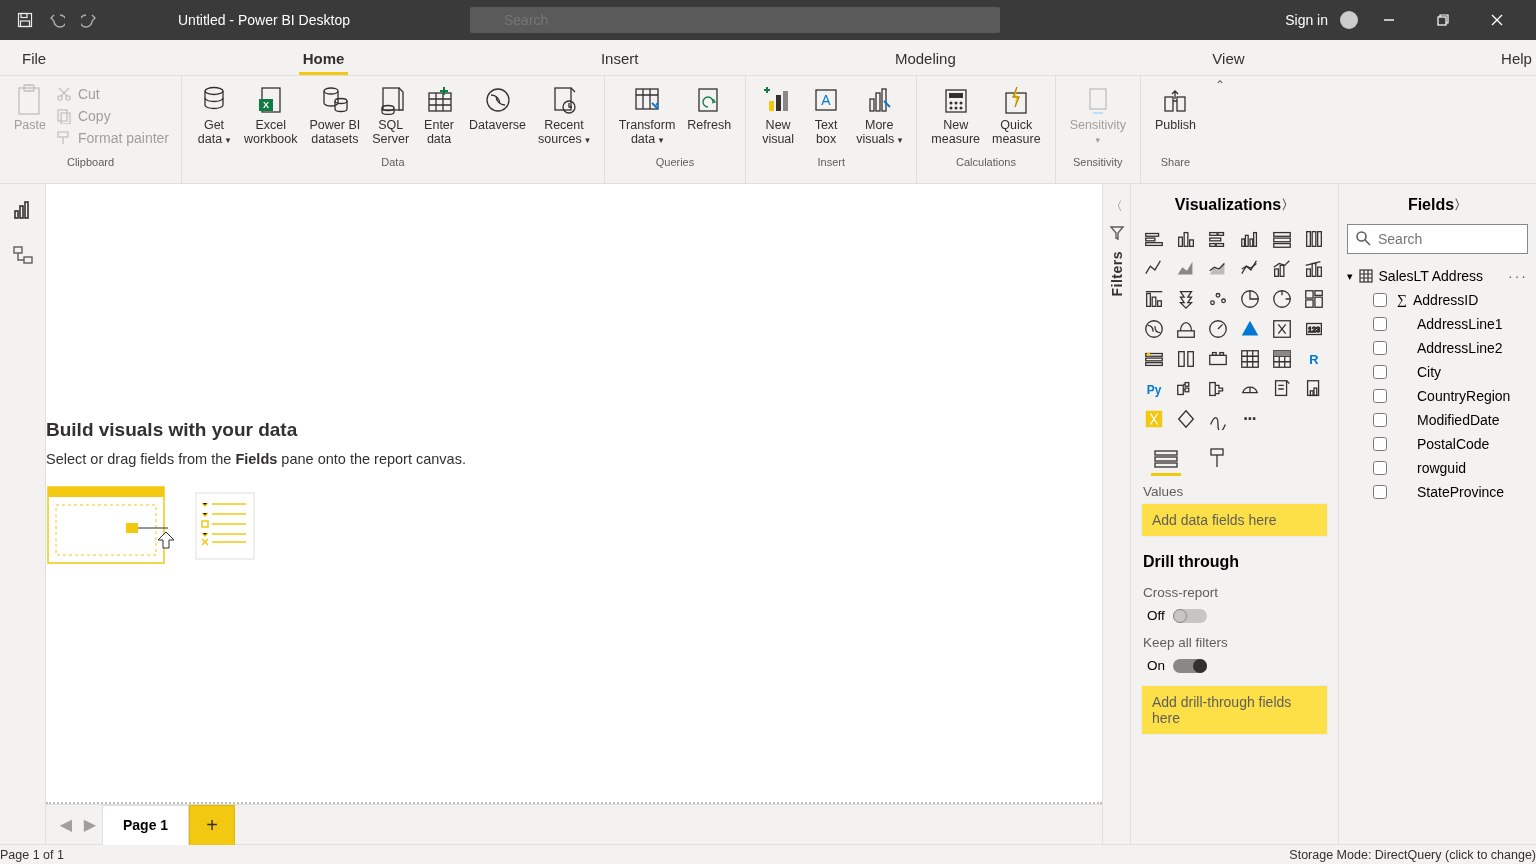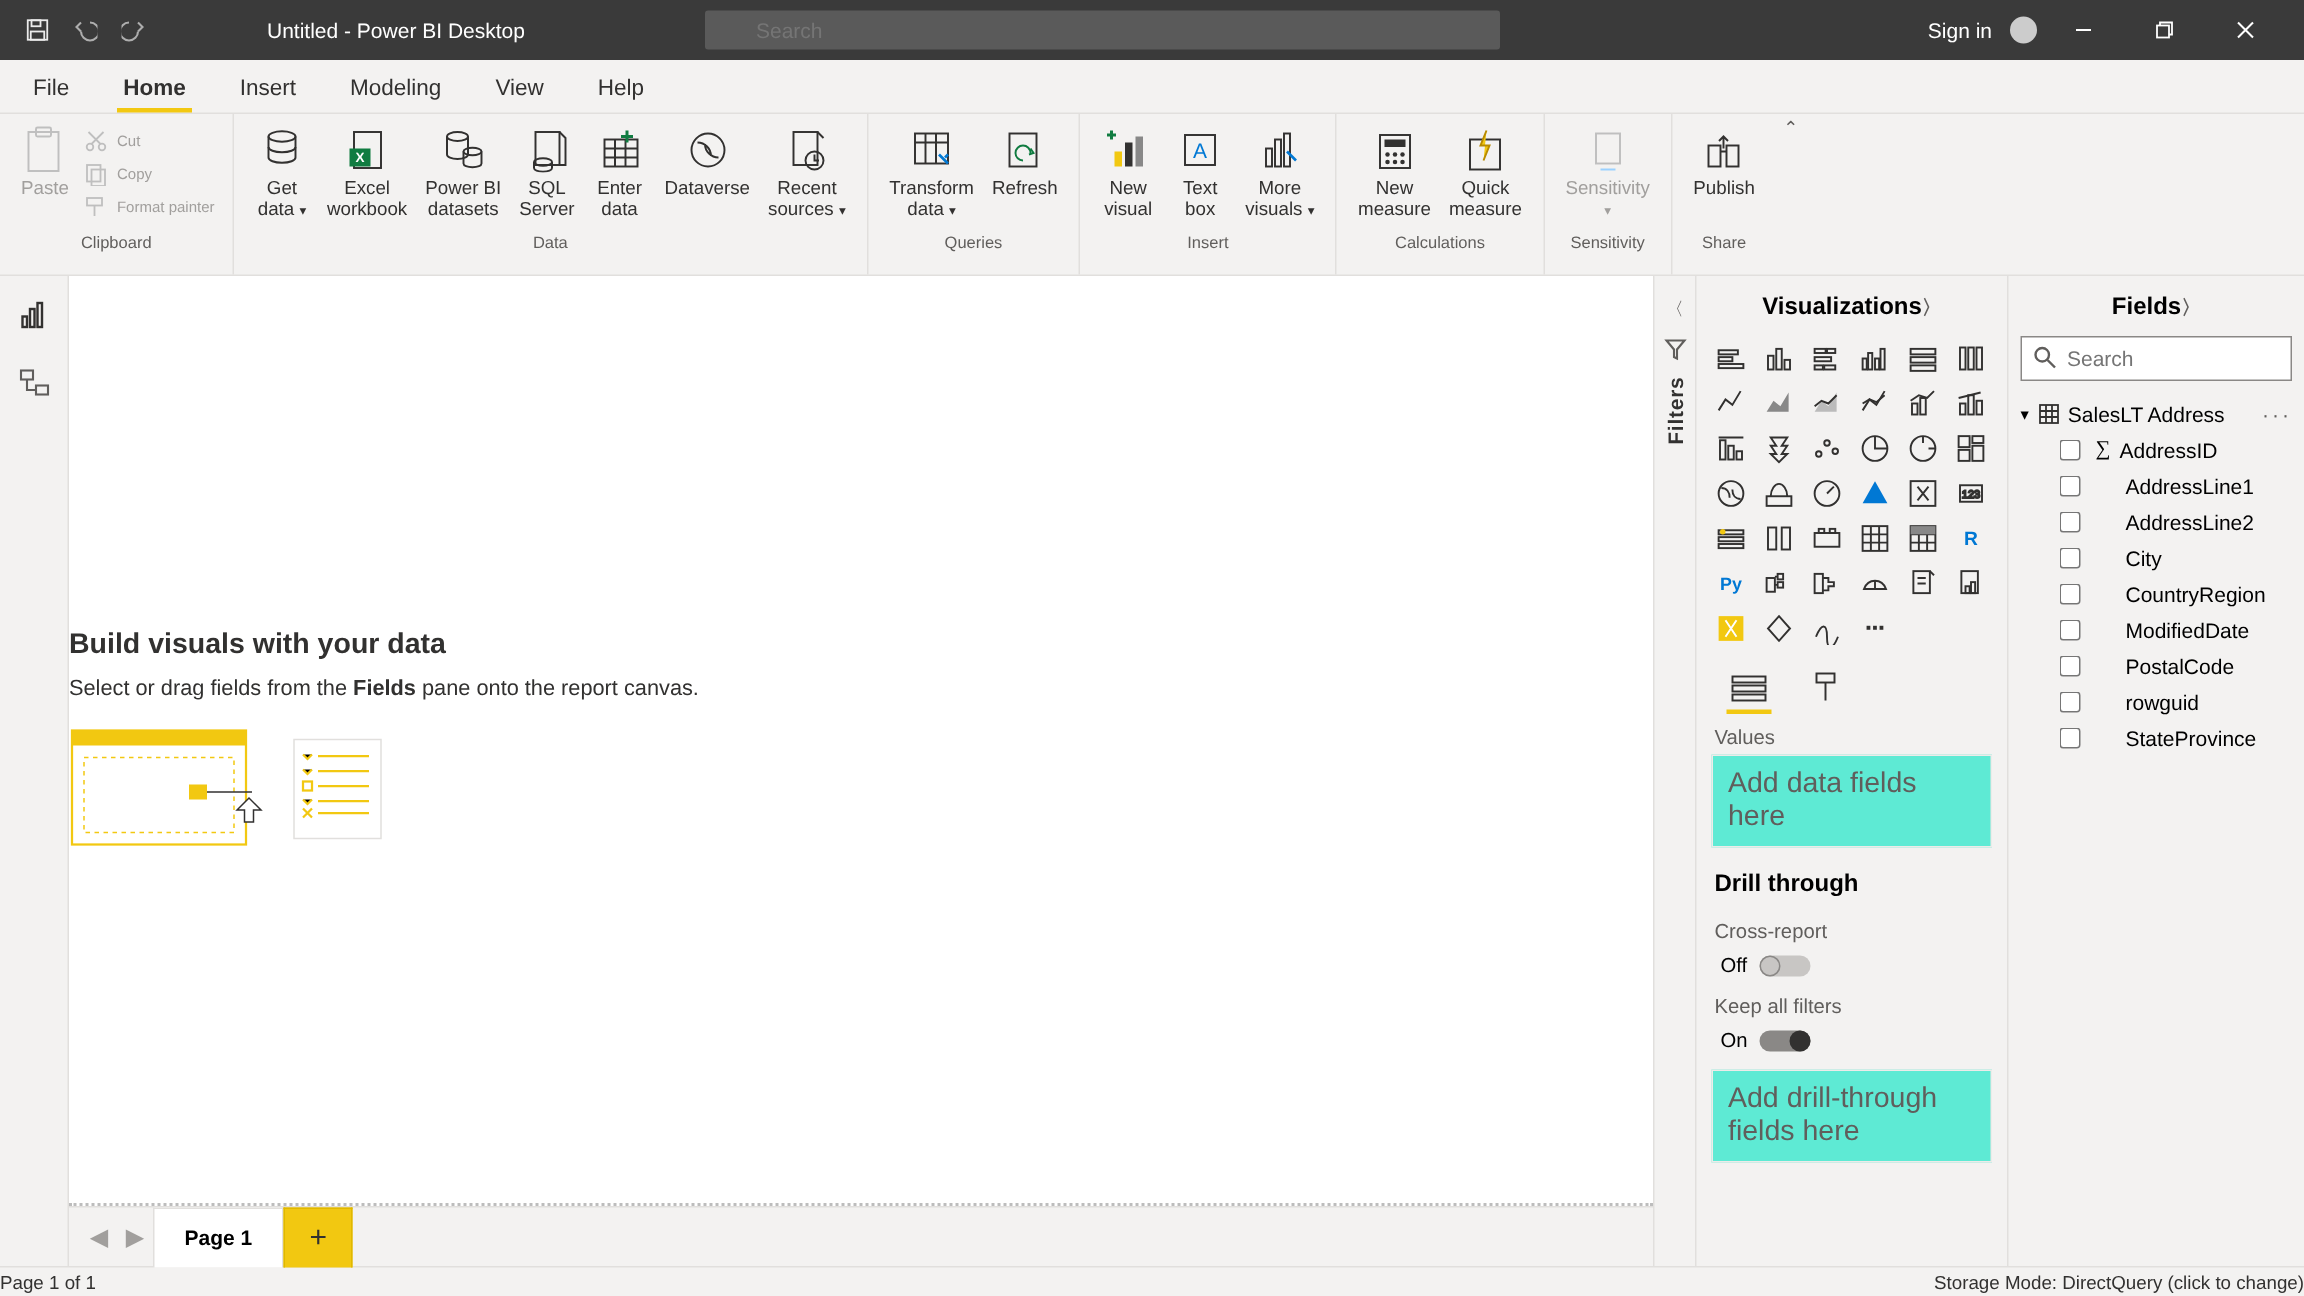--- a/index.html
+++ b/index.html
@@ -13,34 +13,34 @@
 .searchwrap { flex: 0 0 auto; margin-left: 120px; }
 .searchbox { width: 530px; height: 26px; background: #5a5a5a; border: none; border-radius: 2px; color: #ddd; padding: 0 10px 0 34px; font-size: 14px; position: relative; }
 .searchwrap { position: relative; }
 .search-ico { position: absolute; left: 10px; top: 4px; color: #ccc; font-size: 14px; }
 .tb-right { margin-left: auto; display: flex; align-items: center; gap: 8px; padding-right: 16px; }
 .signin { font-size: 14px; margin-right: 4px; }
 .avatar { width: 18px; height: 18px; border-radius: 50%; background: #ccc; display:inline-block; }
 .winbtn { width: 46px; height: 40px; display:flex; align-items:center; justify-content:center; color:#fff; }
 
 
-.menubar { height: 36px; background: #f3f2f1; display: flex; align-items: flex-end; padding-left: 18px; gap: 28px; border-bottom: 1px solid #e1dfdd; font-size: 15px; }
+.menubar { height: 36px; background: #f3f2f1; display: flex; align-items: flex-end; padding-left: 18px; gap: 28px; border-bottom: 1px solid #e1dfdd; font-size: 15px; justify-content: space-between; }
 .menuitem { padding: 6px 4px 8px; cursor: pointer; color:#323130; }
 .menuitem.active { font-weight: 600; border-bottom: 3px solid #f2c811; padding-bottom: 5px; }
 
 
 .ribbon { height: 108px; background: #f3f2f1; display: flex; border-bottom: 1px solid #e1dfdd; }
 .rgroup { display: flex; flex-direction: column; align-items: center; border-right: 1px solid #e1dfdd; padding: 4px 8px 0; }
 .rgroup .items { display: flex; align-items: flex-start; flex: 1; }
 .rgroup .label { font-size: 11px; color: #605e5c; padding-bottom: 15px; }
 .rbtn { display: flex; flex-direction: column; align-items: center; justify-content: flex-start; padding: 4px 6px 0; font-size: 12.5px; color: #323130; text-align: center; min-width: 48px; cursor:pointer; }
 .rbtn .ico { width: 32px; height: 32px; margin-bottom: 2px; display:flex; align-items:center; justify-content:center; }
 .rbtn .txt { line-height: 1.15; white-space: pre-line; }
 .rbtn.disabled { color: #a19f9d; }
-.clipcol { display:flex; flex-direction:column; gap:2px; padding-top:4px; font-size:10px; color:#a19f9d;}
+.clipcol { display:flex; flex-direction:column; gap:2px; padding-top:4px; font-size:14px; color:#a19f9d;}
 .cliprow { display:flex; align-items:center; gap:6px; padding:2px 4px; }
 .paste { display:flex; flex-direction:column; align-items:center; padding:4px 6px 0; color:#a19f9d; font-size:12.5px;}
 .paste .ico{width:28px;height:34px;}
 .ribbon-collapse { width:20px; display:flex; align-items:flex-start; justify-content:center; padding-top:2px; color:#605e5c; font-size:12px;}
 
 
 .main { flex:1; display:flex; min-height:0; }
 .leftrail { width: 46px; background:#f3f2f1; border-right:1px solid #e1dfdd; display:flex; flex-direction:column; align-items:center; padding-top:12px; gap:18px; }
 .leftrail .railbtn { width:28px; height:28px; display:flex; align-items:center; justify-content:center; cursor:pointer; }
 .canvaszone { flex:1; background:#fff; position:relative; display:flex; flex-direction:column; }
@@ -62,21 +62,21 @@
 
 
 .vispane { width:208px; background:#f3f2f1; border-left:1px solid #e1dfdd; display:flex; flex-direction:column; padding:8px 6px; overflow-y:auto; }
 .panehead { display:flex; align-items:center; justify-content:center; font-size:16px; font-weight:600; padding:4px 4px 10px; }
 .visgrid { display:grid; grid-template-columns: repeat(6, 30px); gap:4px 2px; padding:2px; }
 .visgrid .vicon { width:30px; height:26px; display:flex; align-items:center; justify-content:center; cursor:pointer; }
 .toolrow { display:flex; gap:18px; padding:10px 12px 4px; }
 .toolbtn { width:34px; height:28px; display:flex; align-items:center; justify-content:center; cursor:pointer; position:relative;}
 .toolbtn.active::after{content:"";position:absolute;left:2px;right:2px;bottom:-4px;height:3px;background:#f2c811;}
 .sectlabel { font-size:13.5px; color:#605e5c; padding:8px 6px 4px; }
-.dropwell { margin:0 4px 10px; padding:8px 10px; background:#5eead4; border:1px solid #edebe9; font-size:19px; color:#605e5c; }
+.dropwell { margin:0 4px 10px; padding:8px 10px; background:#fde047; border:1px solid #edebe9; font-size:14px; color:#605e5c; }
 .secthead { font-size:16px; font-weight:600; padding:6px 6px; }
 .tog-row { display:flex; align-items:center; gap:8px; padding:4px 10px; font-size:13.5px; }
 .toggle { width:34px; height:14px; background:#c8c6c4; border-radius:8px; position:relative; }
 .toggle .knob{ width:14px; height:14px; border-radius:50%; background:#605e5c; position:absolute; top:0; }
 .toggle.off .knob{ left:0; background:#c8c6c4; border:1px solid #8a8886;}
 .toggle.on .knob{ right:0; background:#323130; }
 .toggle.on { background:#8a8886; }
 
 
 .fieldspane { width:198px; background:#f3f2f1; border-left:1px solid #e1dfdd; display:flex; flex-direction:column; padding:8px 6px; }

